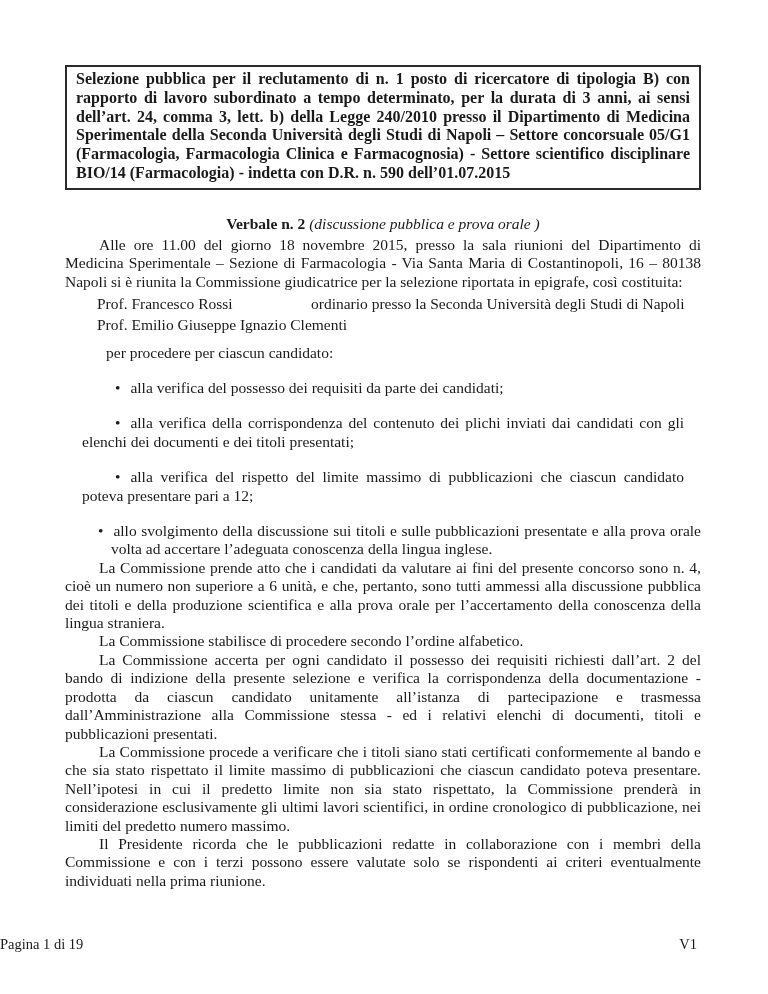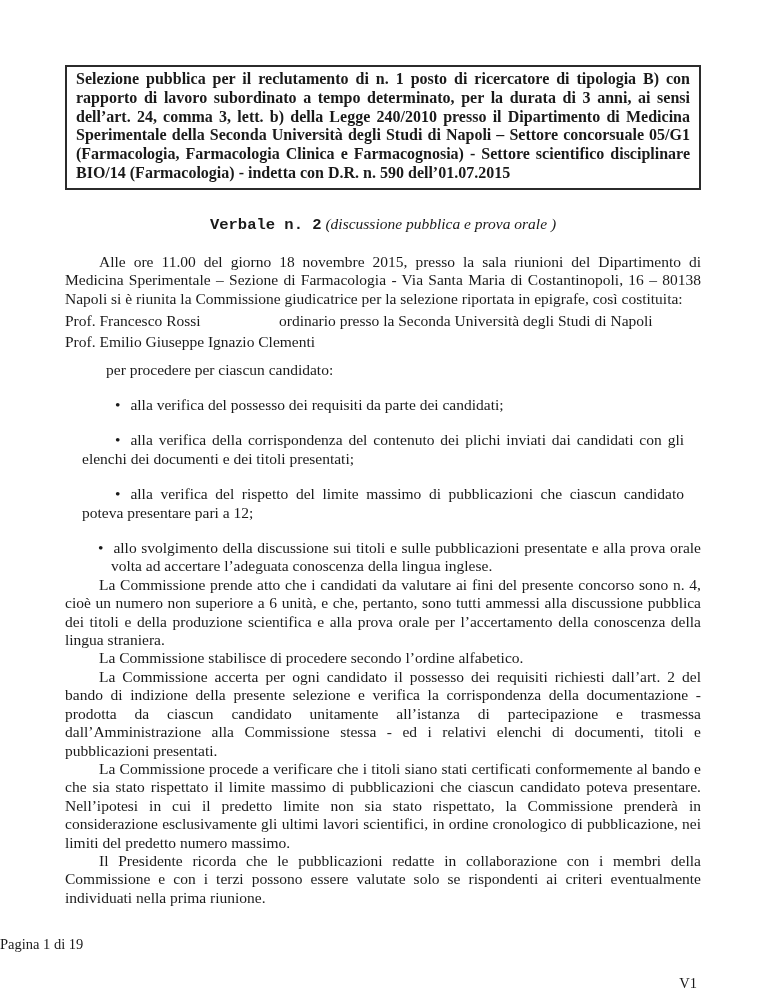--- a/index.html
+++ b/index.html
@@ -36,33 +36,33 @@
     line-height: 18.8px;
     text-align: justify;
   }
   .doc-title {
     margin-top: 24px;
     text-align: center;
     font-size: 15.5px;
     line-height: 19px;
     white-space: nowrap;
   }
-  .doc-title .t-bold { font-weight: bold; font-family: Liberation Mono, monospace; }
+  .doc-title .t-bold { font-weight: bold; }
   .doc-title .t-italic { font-style: italic; }
   .body-text {
     font-size: 15.5px;
     line-height: 18.4px;
   }
   .para {
     margin: 0;
     text-indent: 34px;
     text-align: justify;
   }
-  .opening { margin-top: 18px; }
-  .commissioners { margin-top: 3px; }
+  .opening { margin-top: 3px; }
+  .commissioners { margin-top: 3px; margin-left: 32px; }
   .c-row {
     display: flex;
     line-height: 20.8px;
   }
   .c-name {
     min-width: 208px;
     padding-right: 6px;
     white-space: nowrap;
   }
   .c-role { white-space: nowrap; }
@@ -85,21 +85,21 @@
   .bmark { padding-right: 10px; }
   .footer-center {
     position: absolute;
     top: 936px;
     left: 0;
     width: 768px;
     font-size: 14.5px;
   }
   .footer-right {
     position: absolute;
-    top: 975px;
+    top: 936px;
     right: 71px;
     font-size: 14.5px;
   }
 </style>
 </head>
 <body>
 
 <div class="page">
   <div class="content">
 

